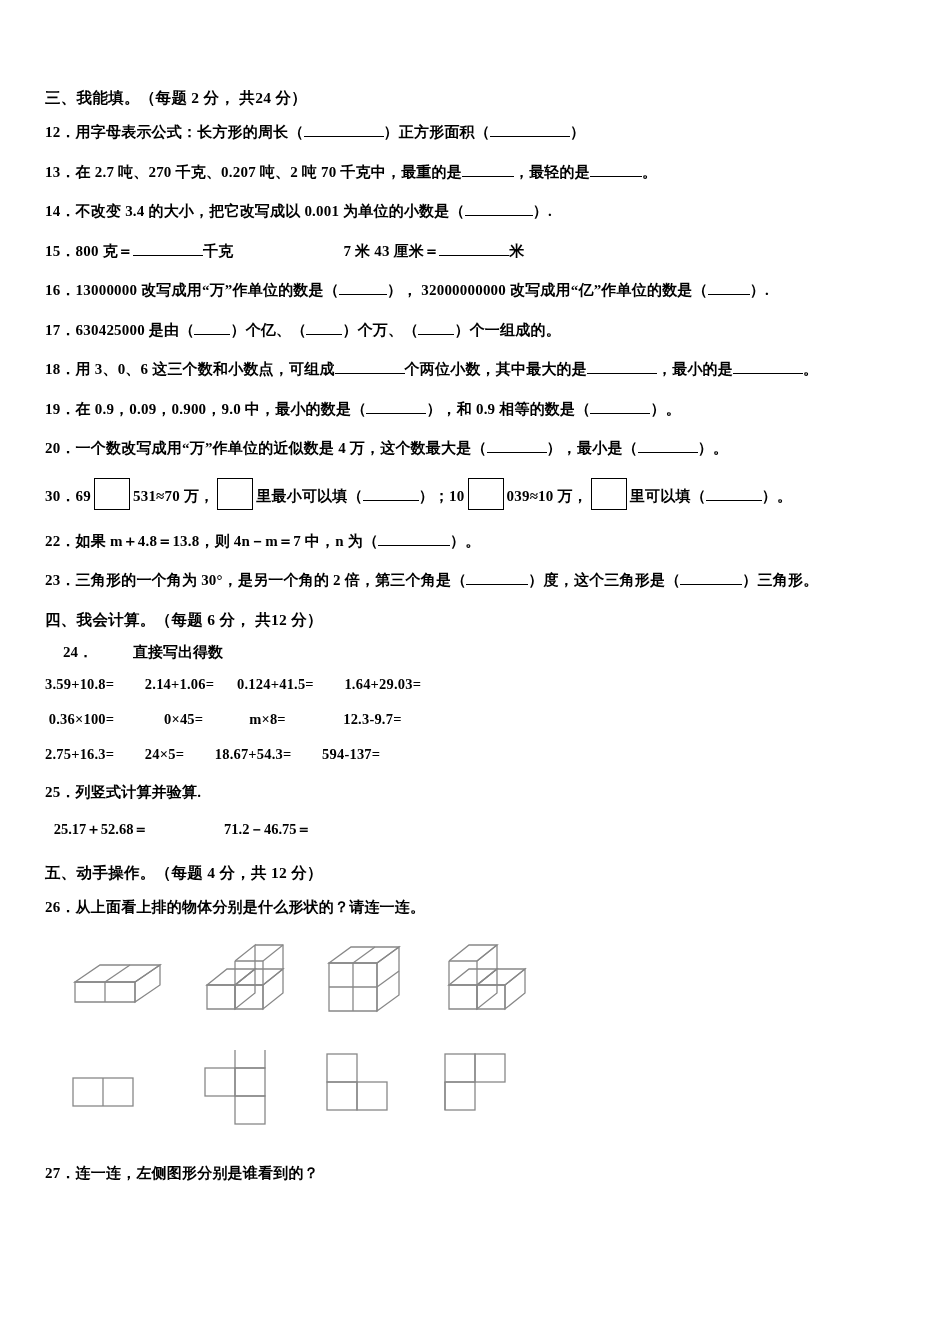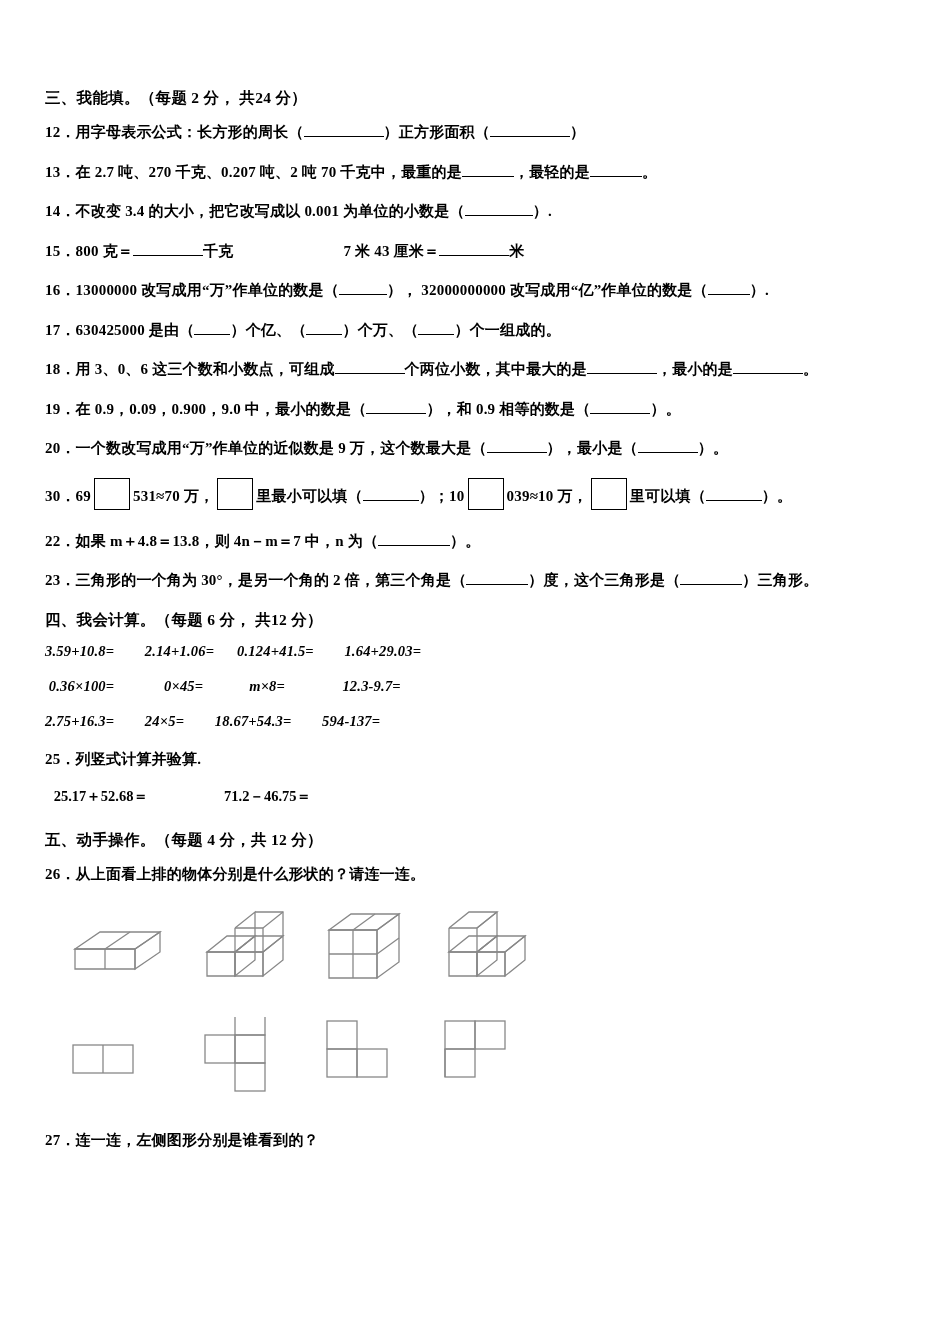--- a/index.html
+++ b/index.html
@@ -61,21 +61,20 @@
     margin: 0 0 14px 0;
     padding-left: 18px;
   }
   .calc-row {
     font-size: 14.5px;
     font-weight: bold;
     margin: 0 0 18px 0;
     display: block;
     white-space: pre;
     letter-spacing: 0.2px;
-    font-style: italic;
   }
   .vert-row {
     font-size: 14.5px;
     font-weight: bold;
     margin: 5px 0 18px 0;
     white-space: pre;
     padding-left: 5px;
   }
   .shapes-row {
     position: relative;
@@ -130,37 +129,40 @@
 
     <div class="q">
       <span>18．</span><span>用 3、0、6 这三个数和小数点，可组成</span><span class="blank-u" style="width:70px"></span><span>个两位小数，其中最大的是</span><span class="blank-u" style="width:70px"></span><span>，最小的是</span><span class="blank-u" style="width:70px"></span><span>。</span>
     </div>
 
     <div class="q">
       <span>19．</span><span>在 0.9，0.09，0.900，9.0 中，最小的数是（</span><span class="blank-u" style="width:60px"></span><span>），和 0.9 相等的数是（</span><span class="blank-u" style="width:60px"></span><span>）。</span>
     </div>
 
     <div class="q">
-      <span>20．</span><span>一个数改写成用“万”作单位的近似数是 9 万，这个数最大是（</span><span class="blank-u" style="width:60px"></span><span>），最小是（</span><span class="blank-u" style="width:60px"></span><span>）。</span>
+      <span>20．</span><span>一个数改写成用“万”作单位的近似数是 4 万，这个数最大是（</span><span class="blank-u" style="width:60px"></span><span>），最小是（</span><span class="blank-u" style="width:60px"></span><span>）。</span>
     </div>
 
     <div class="q boxrow">
       <span>30．</span><span>69</span><span class="box"></span><span>531≈70 万，</span><span class="box"></span><span>里最小可以填（</span><span class="blank-u" style="width:56px"></span><span>）；10</span><span class="box"></span><span>039≈10 万，</span><span class="box"></span><span>里可以填（</span><span class="blank-u" style="width:56px"></span><span>）。</span>
     </div>
 
     <div class="q">
       <span>22．</span><span>如果 m＋4.8＝13.8，则 4n－m＝7 中，n 为（</span><span class="blank-u" style="width:72px"></span><span>）。</span>
     </div>
 
     <div class="q">
       <span>23．</span><span>三角形的一个角为 30°，是另一个角的 2 倍，第三个角是（</span><span class="blank-u" style="width:62px"></span><span>）度，这个三角形是（</span><span class="blank-u" style="width:62px"></span><span>）三角形。</span>
     </div>
 
     <div class="section-head" style="margin-top:18px">四、我会计算。（每题 6 分， 共12 分）</div>
 
+    <div class="calc-head">
+      <span>24．</span><span class="sp" style="width:40px"></span><span>直接写出得数</span>
+    </div>
 
     <div class="calc-row">3.59+10.8=        2.14+1.06=      0.124+41.5=        1.64+29.03=</div>
     <div class="calc-row"> 0.36×100=             0×45=            m×8=               12.3-9.7=</div>
     <div class="calc-row">2.75+16.3=        24×5=        18.67+54.3=        594-137=</div>
 
     <div class="q" style="">
       <span>25．</span><span>列竖式计算并验算.</span>
     </div>
     <div class="vert-row"> 25.17＋52.68＝                     71.2－46.75＝</div>
 

